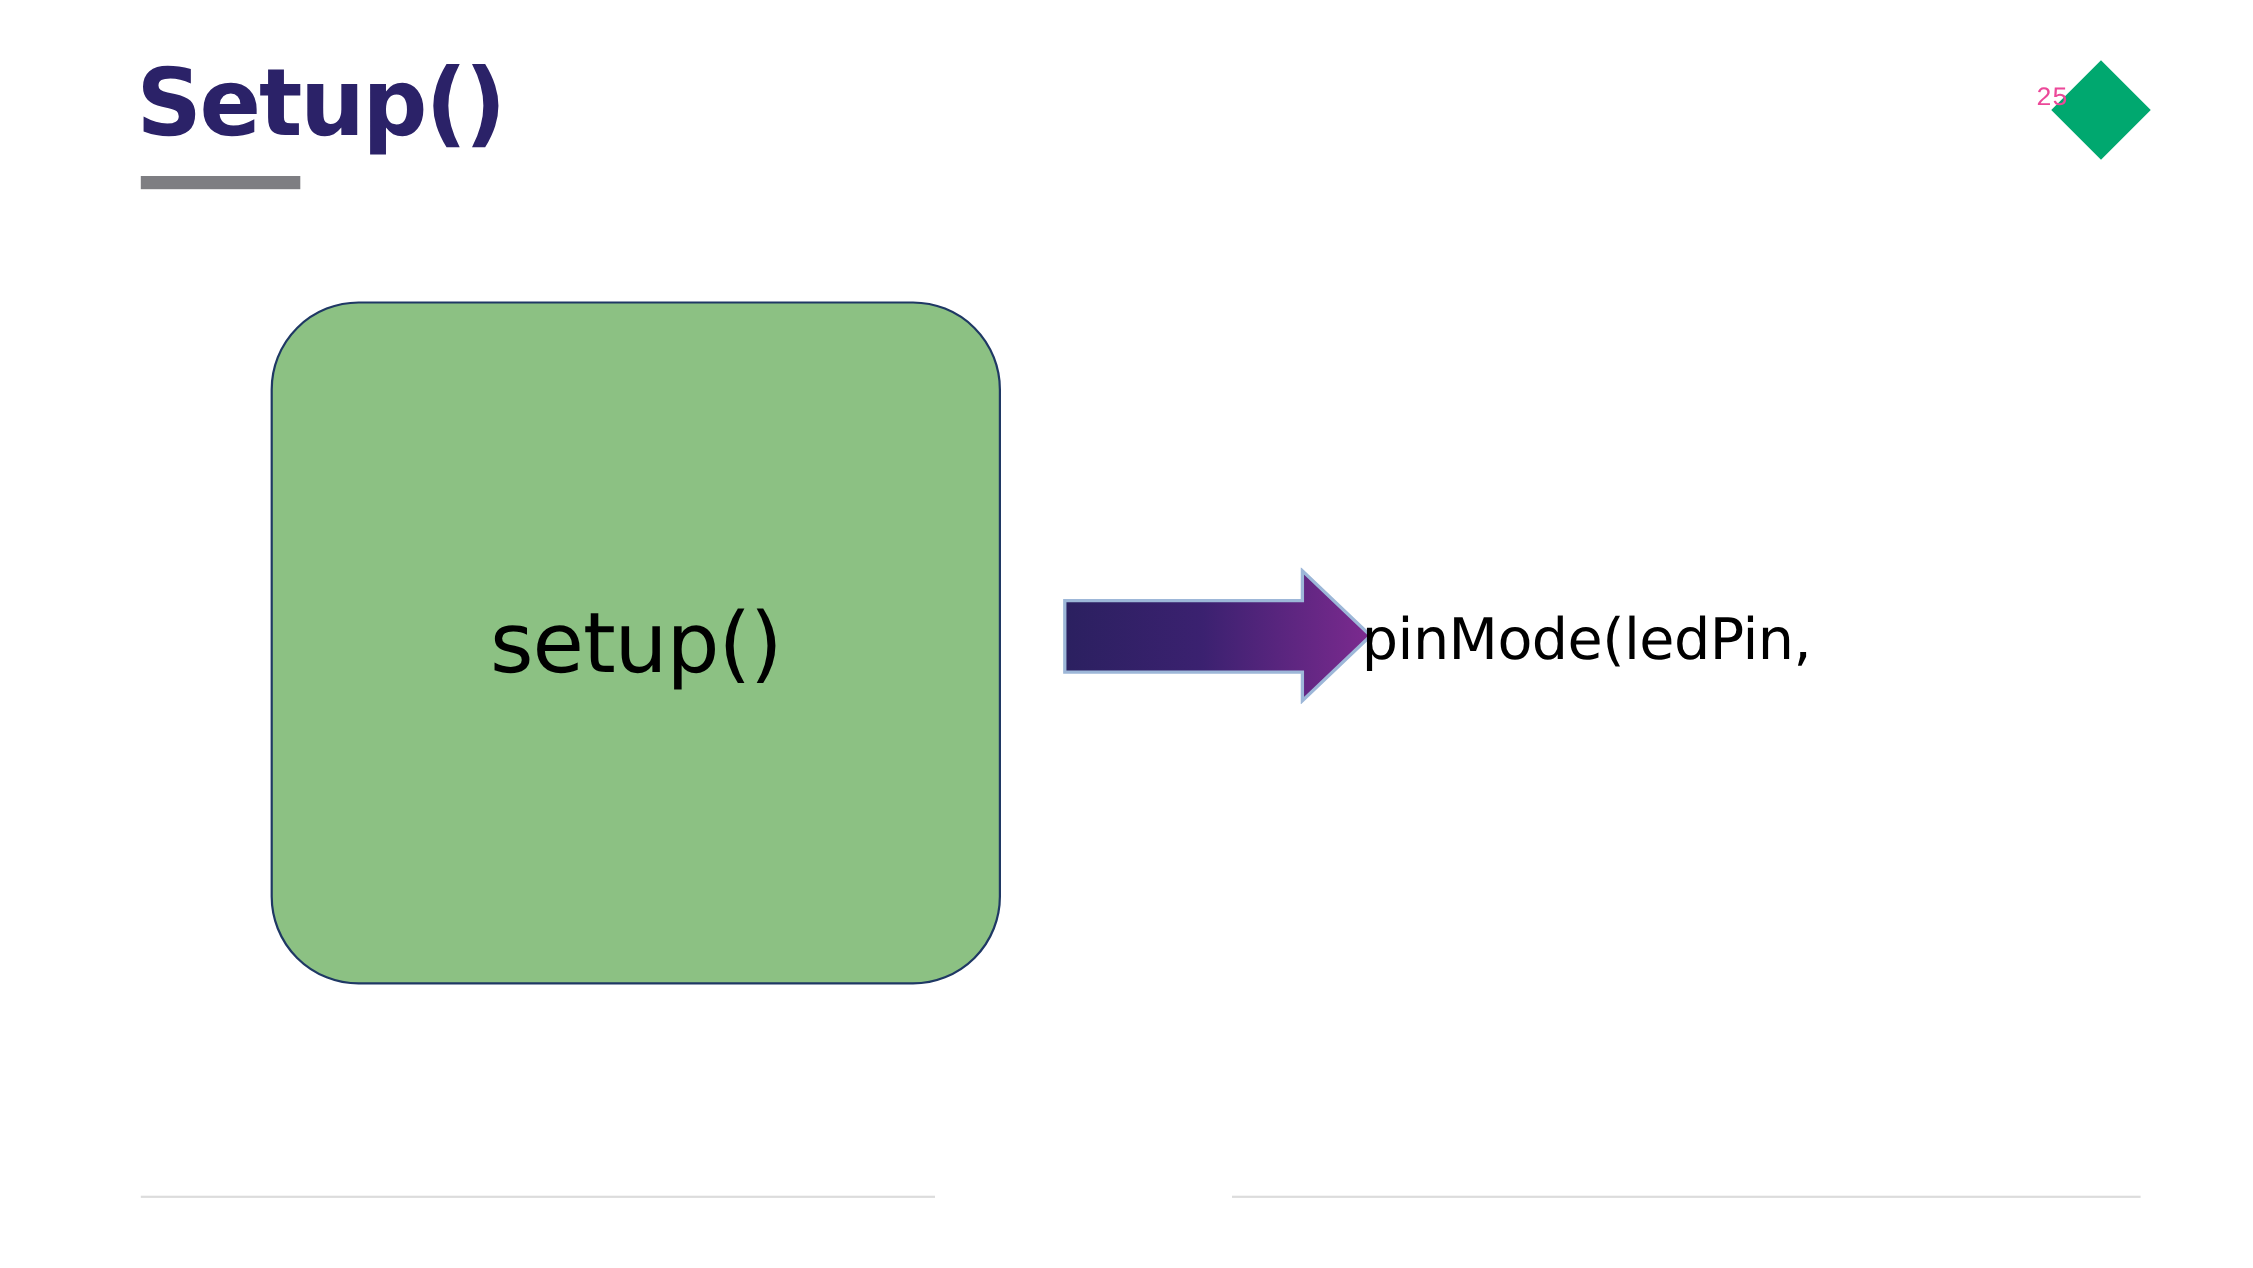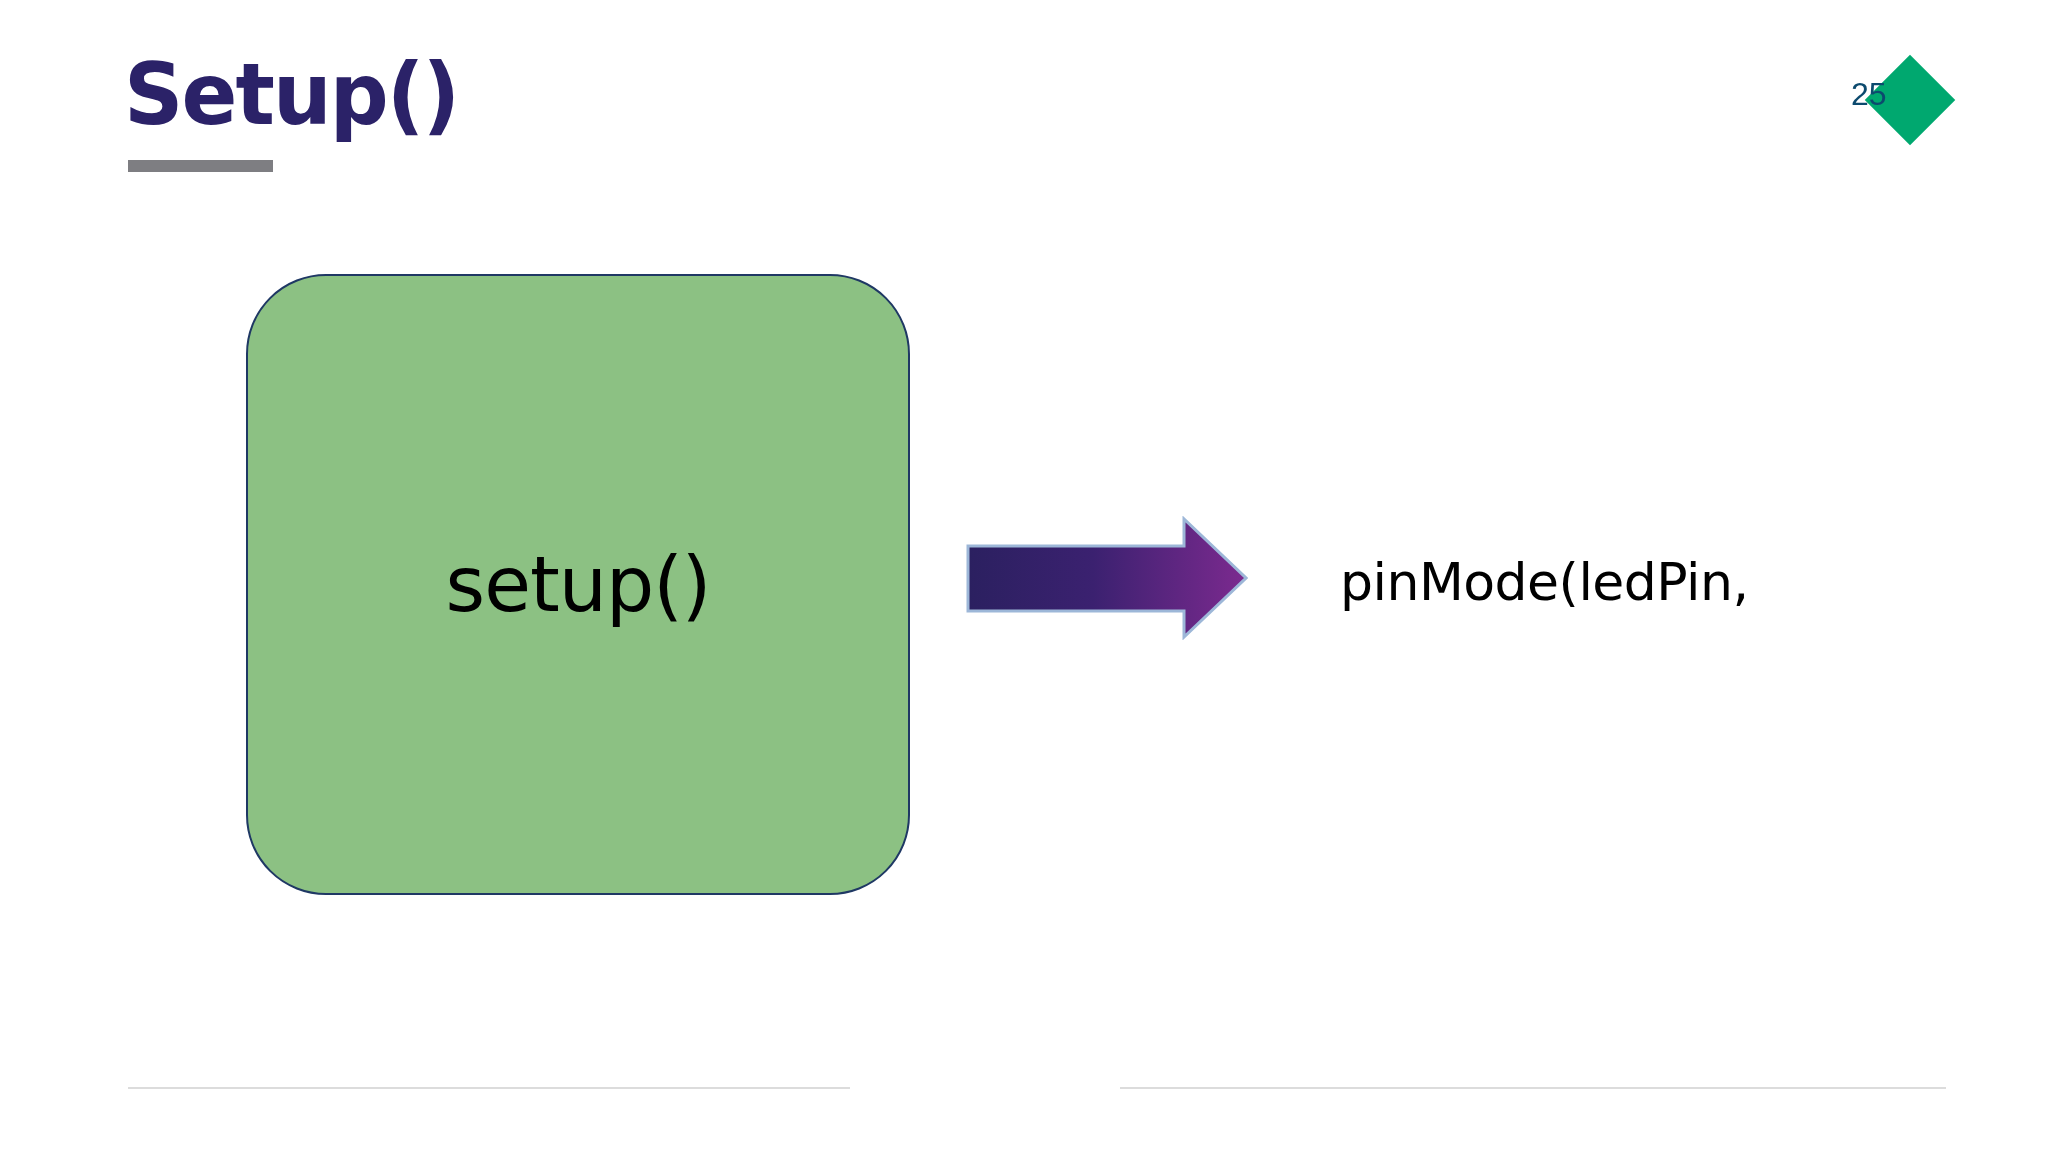--- a/index.html
+++ b/index.html
@@ -59,24 +59,24 @@
     margin: 13px;
     background: #00A86F;
     transform: rotate(45deg);
   }
   #page-number {
     position: absolute;
     left: -14px;
     top: 23px;
     width: 60px;
     text-align: left;
-    font-family: Liberation Sans, sans-serif;
-    font-size: 32px;
+    font-family: Liberation Mono, monospace;
+    font-size: 24px;
     line-height: 1;
-    color: #0c4a6e;
+    color: #ec4899;
   }
 
   
   #setup-box {
     position: absolute;
     left: 246px;
     top: 274px;
     width: 664px;
     height: 621px;
     background: #8CC183;
@@ -105,21 +105,21 @@
   }
   #flow-arrow svg {
     display: block;
     width: 282px;
     height: 124px;
   }
 
   
   #code-text {
     position: absolute;
-    left: 1340px;
+    left: 1238px;
     top: 552px;
     width: 640px;
     font-family: "DejaVu Sans", sans-serif;
     font-size: 52px;
     line-height: 1.18;
     color: #000000;
     letter-spacing: -0.5px;
   }
   #code-text .code-line {
     display: block;

